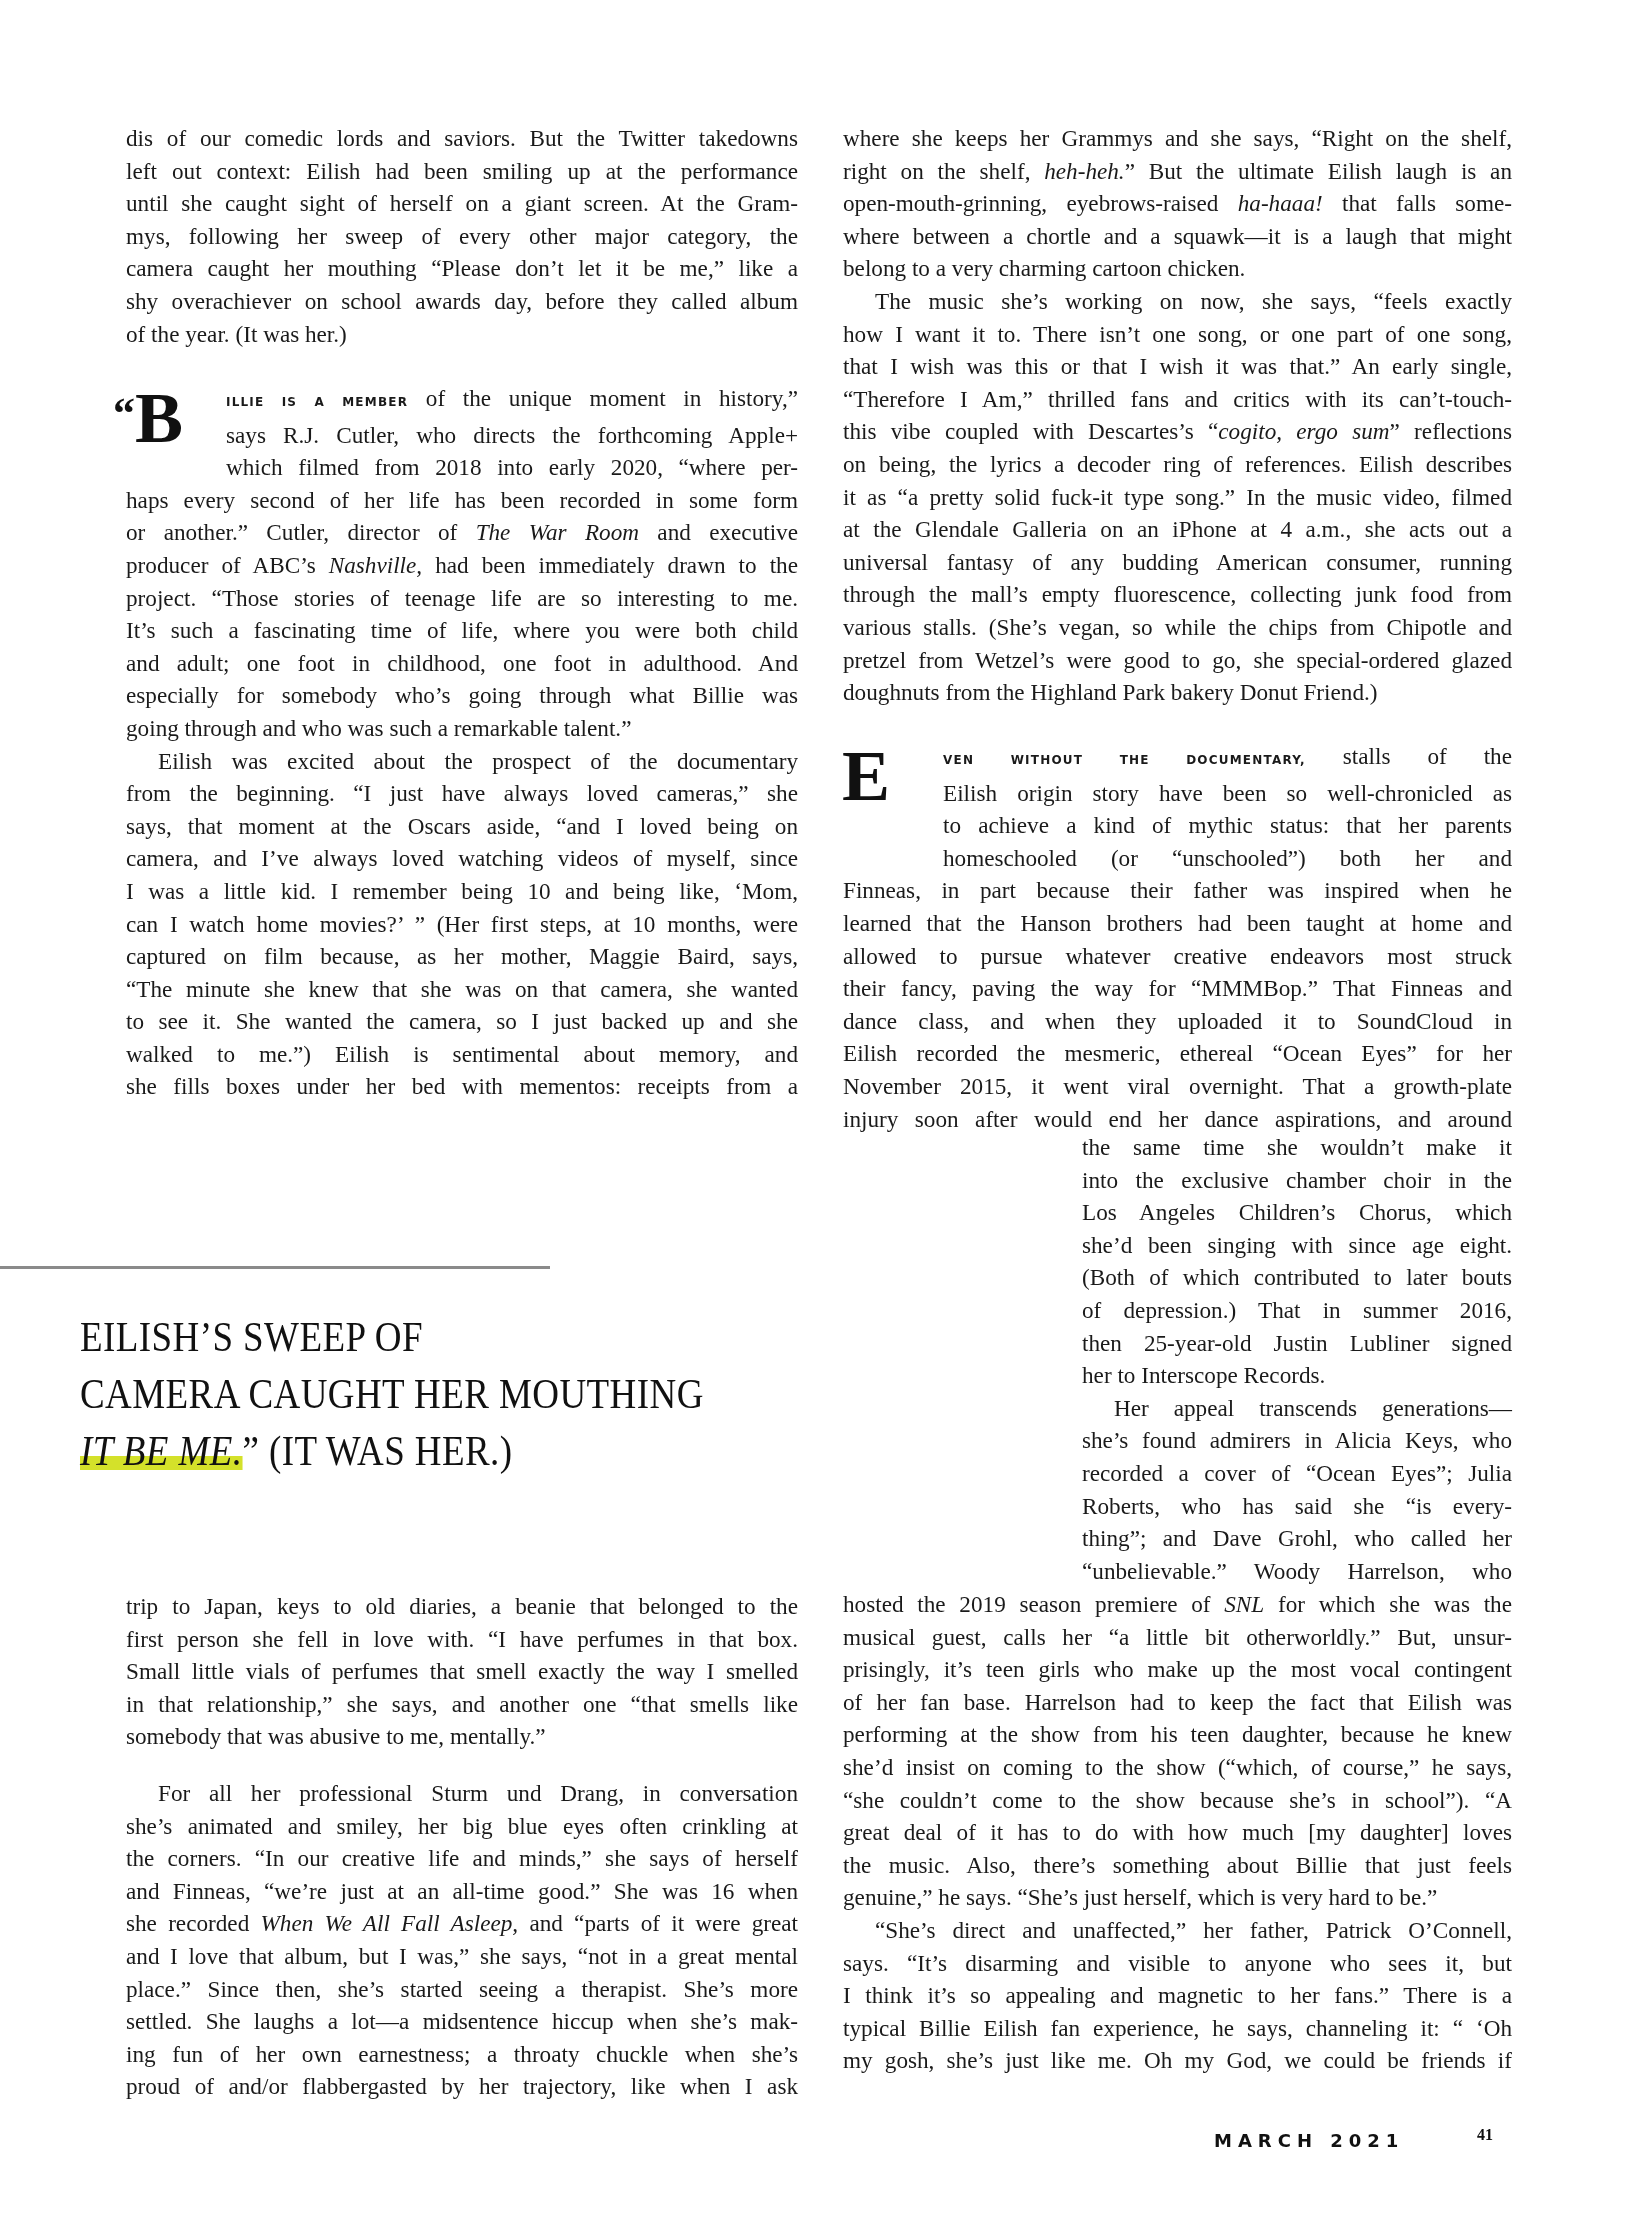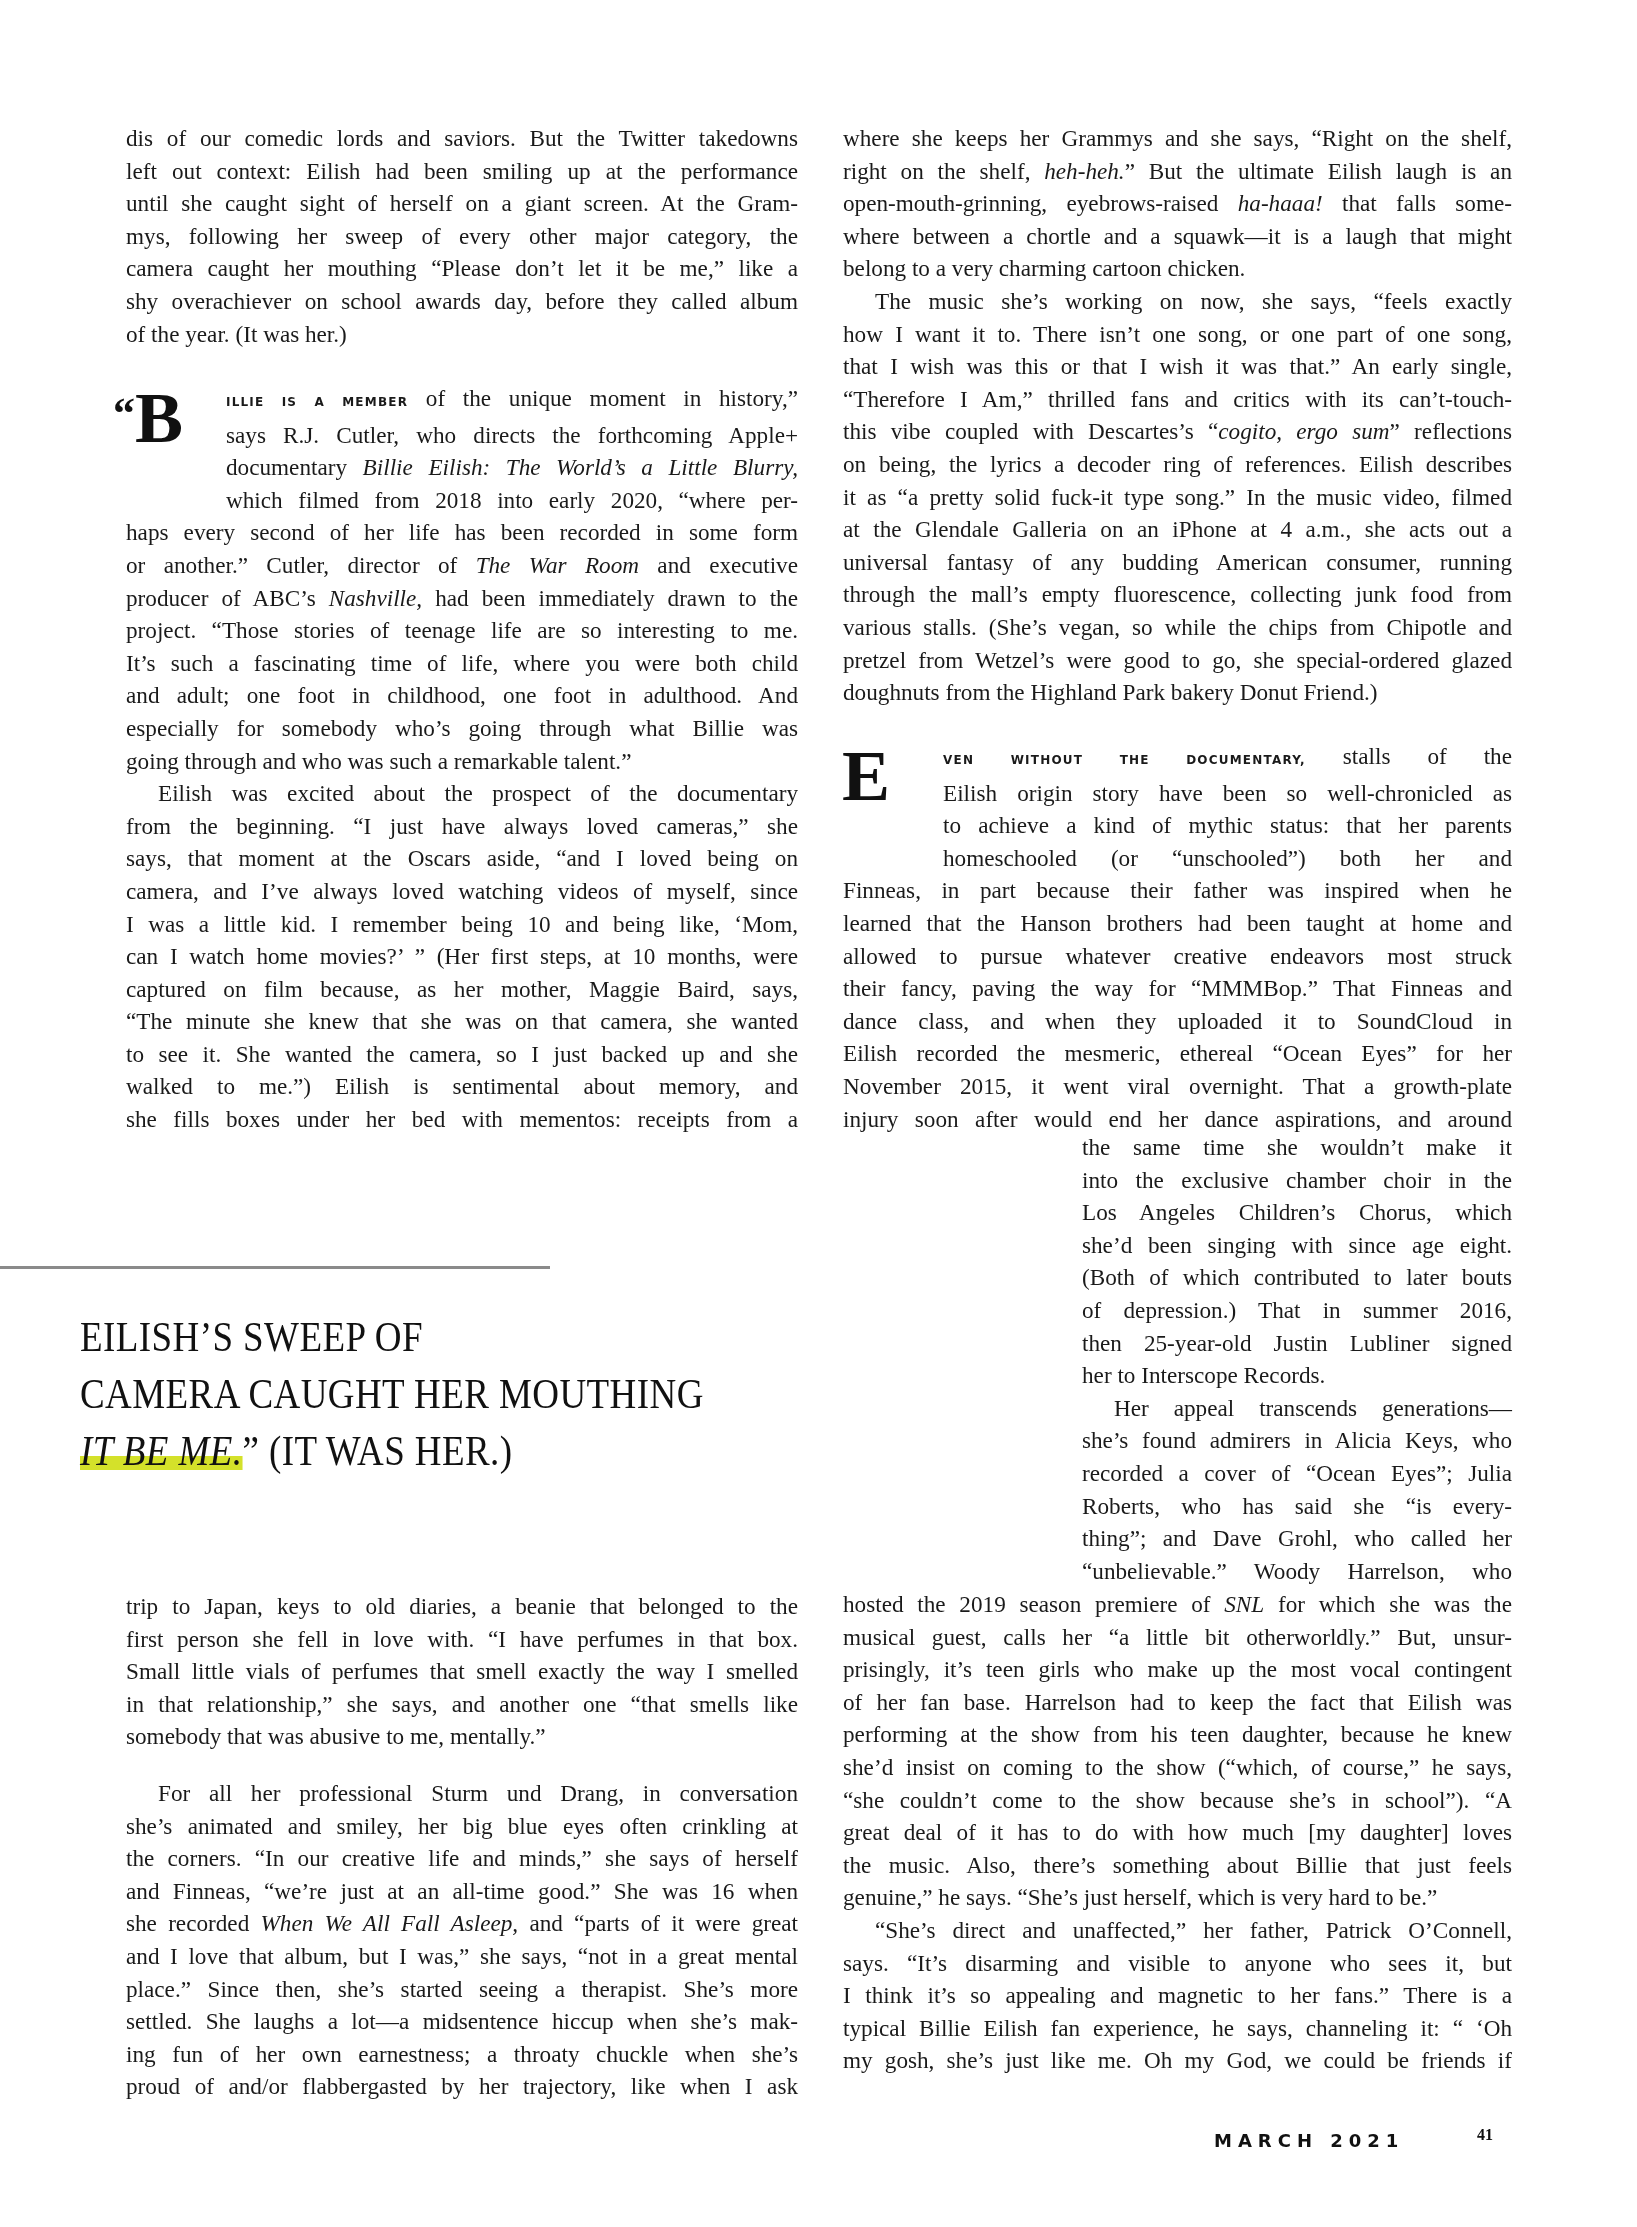--- a/index.html
+++ b/index.html
@@ -33,21 +33,20 @@
 </div>
 
 <div class="dropcap" style="left:113px; top:382px;">
   <span style="font-size:44px; vertical-align:top; position:relative; top:-4px;">“</span><span>B</span>
 </div>
 
 <div class="col" style="left:126px; top:382px; width:672px;">
   <div>
       <span class="line" style="padding-left: 100px;"><span class="runin">ILLIE IS A MEMBER</span><span> of the unique moment in history,”</span></span>
       <span class="line" style="padding-left: 100px;"><span>says R.J. Cutler, who directs the forthcoming Apple+</span></span>
-      <span class="line" style="padding-left: 100px;"><span>documentary </span><i>Billie Eilish: The World’s a Little Blurry,</i></span>
       <span class="line" style="padding-left: 100px;"><span>which filmed from 2018 into early 2020, “where per-</span></span>
       <span class="line"><span>haps every second of her life has been recorded in some form</span></span>
       <span class="line"><span>or another.” Cutler, director of </span><i>The War Room</i><span> and executive</span></span>
       <span class="line"><span>producer of ABC’s </span><i>Nashville,</i><span> had been immediately drawn to the</span></span>
       <span class="line"><span>project. “Those stories of teenage life are so interesting to me.</span></span>
       <span class="line"><span>It’s such a fascinating time of life, where you were both child</span></span>
       <span class="line"><span>and adult; one foot in childhood, one foot in adulthood. And</span></span>
       <span class="line"><span>especially for somebody who’s going through what Billie was</span></span>
       <span class="line last"><span>going through and who was such a remarkable talent.”</span></span>
     </div>

